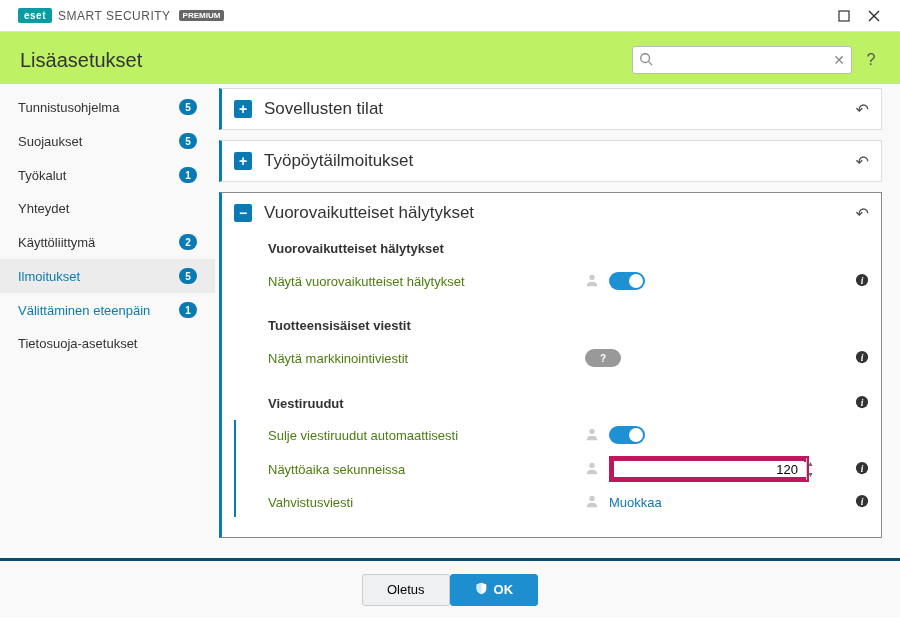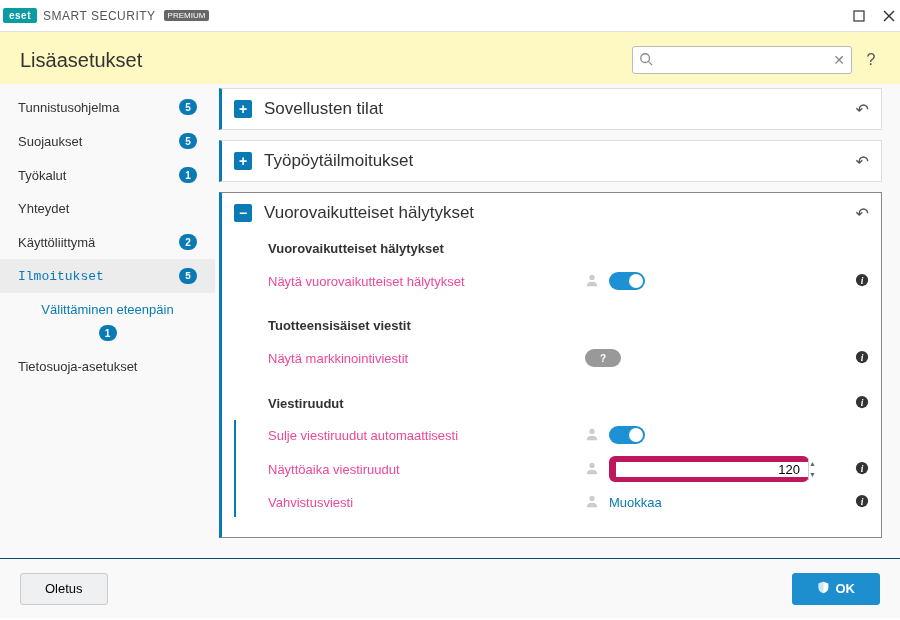--- a/index.html
+++ b/index.html
@@ -1,60 +1,60 @@
 <!DOCTYPE html>
 <html><head>
 <meta charset="utf-8">
 <style>
 * { box-sizing: border-box; margin: 0; padding: 0; }
 body { font-family: "Segoe UI", Arial, sans-serif; font-size: 13px; color: #333; background: #fff; width: 900px; height: 620px; overflow: hidden; }
-.titlebar { display: flex; align-items: center; justify-content: space-between; padding: 6px 3px; border-bottom: 1px solid #e0e0e0; height: 32px; }
+.titlebar { display: flex; align-items: center; justify-content: space-between; padding: 6px 18px; border-bottom: 1px solid #e0e0e0; height: 32px; }
 .titlebar-left { display: flex; align-items: center; gap: 6px; }
 .logo-eset { background: #0a9ba3; color: #fff; font-weight: bold; font-size: 10px; padding: 2px 6px; border-radius: 2px; letter-spacing: 0.5px; }
 .product-name { font-size: 12px; color: #555; letter-spacing: 0.5px; }
-.premium-badge { background: #666; color: #fff; font-size: 8px; padding: 1px 4px; border-radius: 2px; margin-left: 2px; }
+.premium-badge { background: #666; color: #fff; font-size: 8px; padding: 1px 4px; border-radius: 2px; margin-left: 2px; font-weight: bold; }
 .titlebar-right { display: flex; gap: 14px; align-items: center; }
 .win-btn { width: 16px; height: 16px; display: flex; align-items: center; justify-content: center; cursor: pointer; }
-.header-row { display: flex; align-items: center; justify-content: space-between; padding: 14px 20px 10px 20px; background: #fef9c3; }
+.header-row { display: flex; align-items: center; justify-content: space-between; padding: 14px 20px 10px 20px; background: #bef264; }
 .page-title { font-size: 20px; color: #333; font-weight: 400; }
 .search-wrap { display: flex; align-items: center; gap: 10px; }
 .search-box { display: flex; align-items: center; border: 1px solid #bbb; border-radius: 3px; background: #fff; height: 28px; width: 220px; padding: 0 6px; }
 .search-box input { border: none; outline: none; flex: 1; font-size: 13px; background: transparent; }
 .help-q { font-size: 16px; color: #555; cursor: pointer; width: 18px; text-align: center; }
 .body-wrap { display: flex; height: calc(620px - 32px - 54px - 60px); background: #f9f9f9; }
 .sidebar { width: 215px; padding: 6px 0; }
 .side-item { display: flex; align-items: center; padding: 9px 18px; cursor: pointer; gap: 8px; position: relative; }
-.side-item.selected { background: #ececec; color: #0a7ab5; font-family: Liberation Mono, monospace; }
-.side-item.highlight { color: #0a7ab5; flex-direction: column; }
+.side-item.selected { background: #ececec; color: #0a7ab5; }
+.side-item.highlight { color: #0a7ab5; }
 .side-item .label { flex: 1; }
 .badge { background: #0a7ab5; color: #fff; border-radius: 9px; min-width: 18px; height: 16px; font-size: 10px; display: inline-flex; align-items: center; justify-content: center; padding: 0 5px; font-weight: bold; }
 .content { flex: 1; padding: 4px 18px 10px 4px; overflow-y: auto; }
 .panel { background: #fff; border: 1px solid #ddd; margin-bottom: 10px; border-left: 3px solid #0a7ab5; }
 .panel-header { display: flex; align-items: center; padding: 10px 12px; cursor: pointer; gap: 12px; }
 .expand-btn { width: 18px; height: 18px; background: #0a7ab5; color: #fff; display: flex; align-items: center; justify-content: center; font-weight: bold; font-size: 14px; border-radius: 2px; }
 .panel-title { flex: 1; font-size: 17px; }
 .undo-icon { color: #555; font-size: 16px; }
 .panel.expanded { border: 1px solid #888; border-left: 3px solid #0a7ab5; }
 .panel-body { padding: 8px 12px 16px 46px; }
 .subsection { margin-bottom: 22px; }
 .sub-title { font-weight: 600; margin-bottom: 10px; color: #333; }
-.row-label { flex: 1; color: #ec4899; }
+.row-label { flex: 1; color: #4d7c0f; }
 .person-icon { color: #bbb; font-size: 13px; }
 .toggle { width: 36px; height: 18px; border-radius: 10px; position: relative; cursor: pointer; }
 .toggle.on { background: #1e90d4; }
 .toggle .knob { position: absolute; width: 14px; height: 14px; background: #fff; border-radius: 50%; top: 2px; }
 .toggle.on .knob { right: 2px; }
 .toggle.unknown { background: #999; display: flex; align-items: center; justify-content: center; color: #fff; font-size: 10px; font-weight: bold; }
 .info-icon { color: #333; font-size: 13px; margin-left: auto; cursor: pointer; }
-.spinner { display: flex; align-items: center; border: 7px solid #be185d; border-radius: 6px; height: 26px; width: 200px; background: #fff; }
+.spinner { display: flex; align-items: center; border: 5px solid #be185d; border-radius: 0; height: 26px; width: 200px; background: #fff; }
 .spinner input { border: none; outline: none; text-align: right; flex: 1; padding: 0 8px; font-size: 13px; }
 .spinner-btns { display: flex; flex-direction: column; border-left: 1px solid #ccc; width: 18px; }
 .spinner-btns span { font-size: 7px; text-align: center; color: #666; cursor: pointer; line-height: 11px; }
 .link { color: #0a7ab5; cursor: pointer; }
-.footer { height: 60px; display: flex; align-items: center; justify-content: space-between; padding: 16px 20px; border-top: 1px solid #0c4a6e; background: #f9f9f9; }
+.footer { height: 60px; display: flex; align-items: center; justify-content: center; padding: 16px 20px; border-top: 3px solid #0c4a6e; background: #f9f9f9; }
 .btn { height: 32px; padding: 0 24px; border-radius: 3px; border: 1px solid #ccc; background: #eef0f2; cursor: pointer; font-size: 13px; display: inline-flex; align-items: center; gap: 6px; }
 .btn.primary { background: #1e8fce; border-color: #1e8fce; color: #fff; font-weight: 600; }
 .footer-right { display: flex; gap: 16px; }
 .row-with-info { display: flex; align-items: center; padding: 6px 0; }
 .row-with-info .info-icon { margin-left: 0; }
 .ctrl-area { display: flex; align-items: center; gap: 10px; min-width: 260px; justify-content: flex-start; }
 .right-info { width: 24px; display: flex; justify-content: flex-end; }
 .sub-divider { border-left: 2px solid #0a7ab5; margin-left: -34px; padding-left: 32px; }
 </style>
 </head>
@@ -224,21 +224,21 @@
                       <path d="M2 15 Q2 10 8 10 Q14 10 14 15 Z" fill="#ccc"></path>
                     </svg>
               </span>
               <div class="toggle on">
                     <div class="knob"></div>
                   </div>
             </div>
             <div class="right-info"></div>
           </div>
           <div class="row-with-info">
-            <span class="row-label">Näyttöaika viestiruudut</span>
+            <span class="row-label">Näyttöaika sekunneissa</span>
             <div class="ctrl-area">
               <span class="person-icon">
                 <svg width="14" height="14" viewBox="0 0 16 16">
                       <circle cx="8" cy="5" r="3" fill="#ccc"></circle>
                       <path d="M2 15 Q2 10 8 10 Q14 10 14 15 Z" fill="#ccc"></path>
                     </svg>
               </span>
               <div class="spinner">
                 <input type="text" value="120" style="">
                 <div class="spinner-btns">

